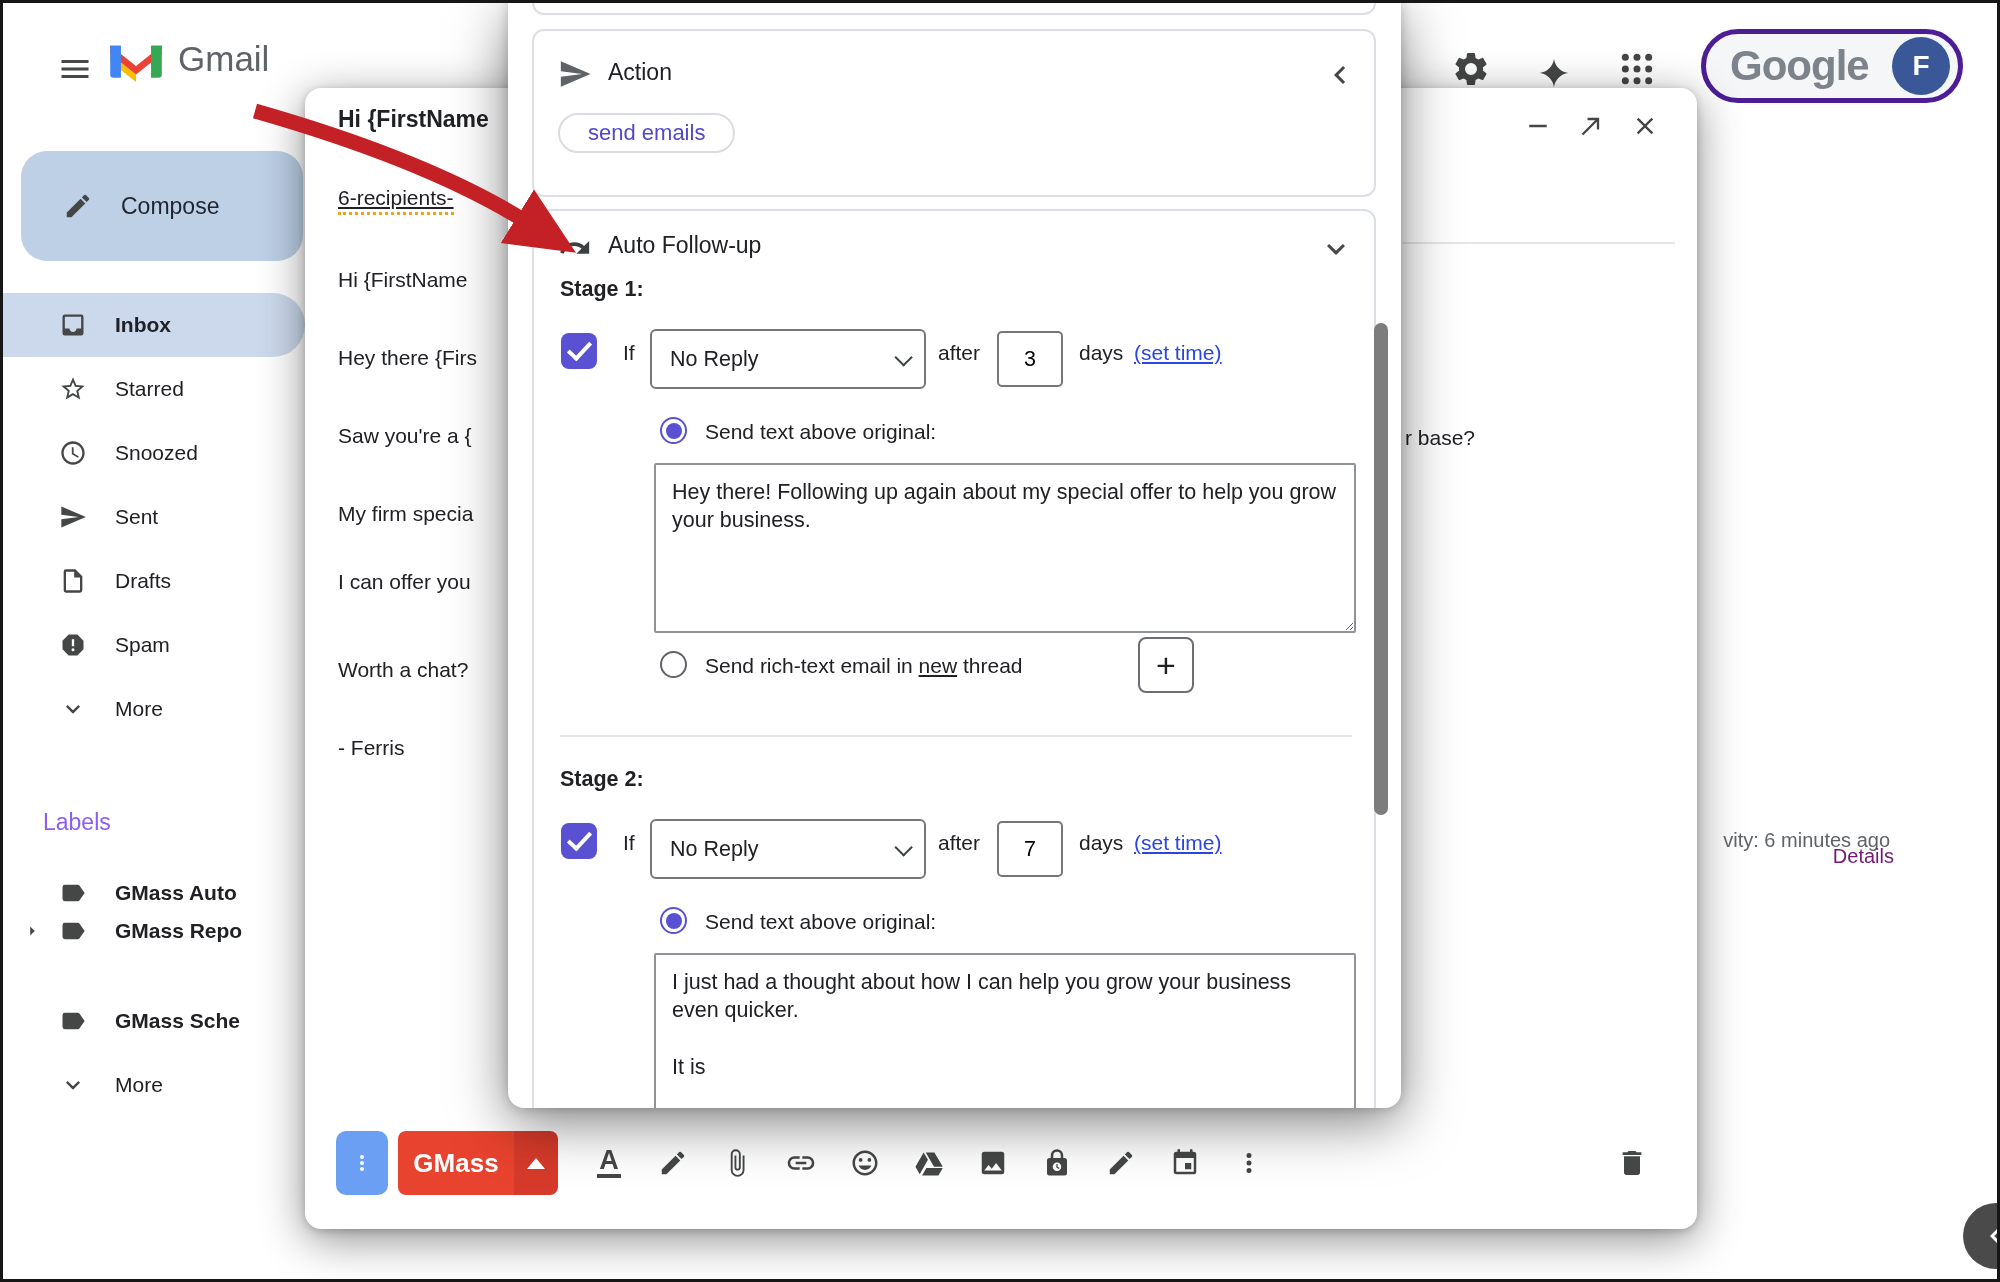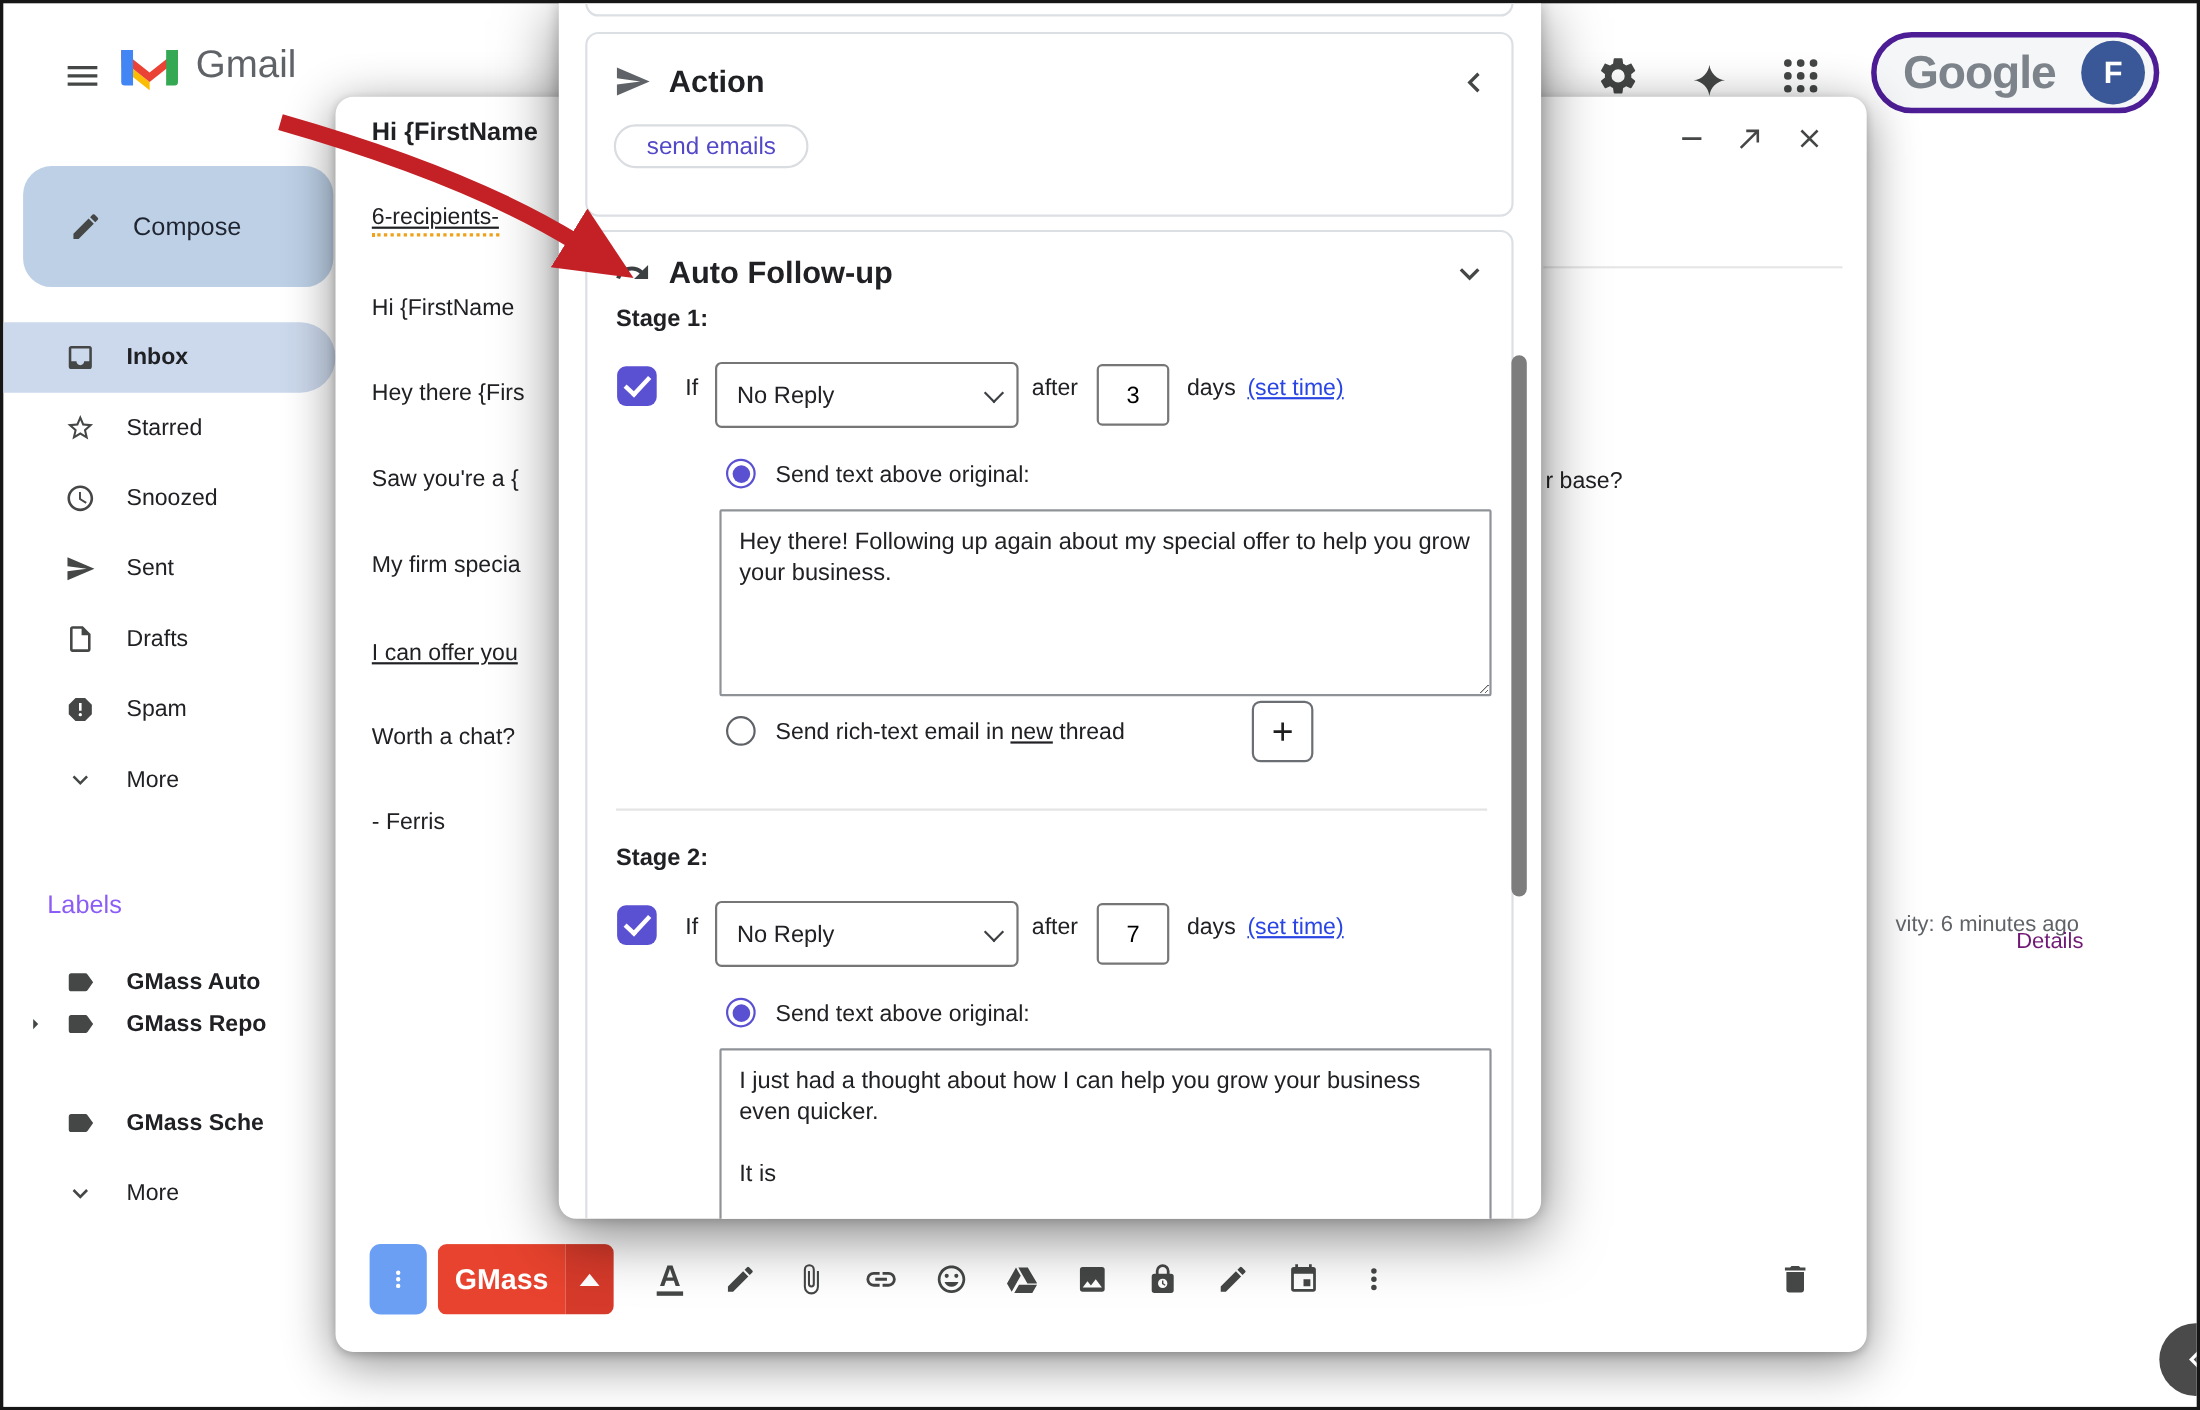--- a/index.html
+++ b/index.html
@@ -61,21 +61,21 @@
   .details-link{right:103px;top:842px;font-size:20px;color:#701a75;cursor:pointer;}
 
   
   .modal{left:505px;top:0;width:893px;height:1105px;background:#fff;border-radius:0 0 16px 16px;
          box-shadow:0 14px 55px rgba(0,0,0,.5),0 0 12px rgba(0,0,0,.2);overflow:hidden;}
   .sliver{left:24px;top:-42px;width:844px;height:54px;border:2px solid #dcdfe3;border-radius:12px;box-sizing:border-box;}
   .m-section{left:24px;width:844px;border:2px solid #dcdfe3;border-radius:12px;box-sizing:border-box;}
   .sec-action{top:26px;height:168px;}
   .sec-fu{top:206px;height:1100px;}
   .sec-head-ic{left:24px;width:34px;height:34px;}
-  .sec-title{left:74px;font-size:28px;font-weight:700;}
+  .sec-title{left:74px;font-size:23px;font-weight:400;}
   .sec-chev{width:36px;height:36px;cursor:pointer;}
   .pill-btn{left:24px;top:82px;height:40px;border:2px solid #d9dce0;border-radius:27px;background:#fff;
             padding:0 28px;font-size:22px;color:#5348c7;display:flex;align-items:center;cursor:pointer;}
   .stage-head{left:26px;font-size:21.5px;font-weight:700;}
   .cb{width:36px;height:36px;background:#5a50d2;border-radius:8px;position:absolute;cursor:pointer;}
   .cb::after{content:"";position:absolute;left:12px;top:4px;width:9px;height:19px;border:solid #fff;
              border-width:0 4px 4px 0;transform:rotate(43deg);}
   .plain{font-size:21px;}
   .sel{left:116px;width:276px;height:60px;border:2px solid #767676;border-radius:6px;background:#fff;
        display:flex;align-items:center;justify-content:space-between;padding:0 16px 0 18px;box-sizing:border-box;
@@ -340,21 +340,21 @@
     </div>
     <div class="abs cw-divider"></div>
 
     <span class="abs to-line">6-recipients-</span>
 
     <div class="abs" style="left:0;top:170px;width:470px;height:560px;">
       <div class="abs body-line" style="top:10px;">Hi {FirstName</div>
       <div class="abs body-line" style="top:88px;">Hey there {Firs</div>
       <div class="abs body-line" style="top:166px;">Saw you're a {</div>
       <div class="abs body-line" style="top:244px;">My firm specia</div>
-      <div class="abs body-line" style="top:324px;text-decoration:underline;">I can offer you</div>
+      <div class="abs body-line" style="top:312px;">I can offer you</div>
       <div class="abs body-line" style="top:400px;">Worth a chat?</div>
       <div class="abs body-line" style="top:478px;">- Ferris</div>
     </div>
 
     <div class="abs right-frag">r base?</div>
 
     <div class="abs cw-toolbar-dots">
       <svg width="24" height="24" fill="#ffffff">
           <use href="#i-dotsv"></use>
         </svg>

